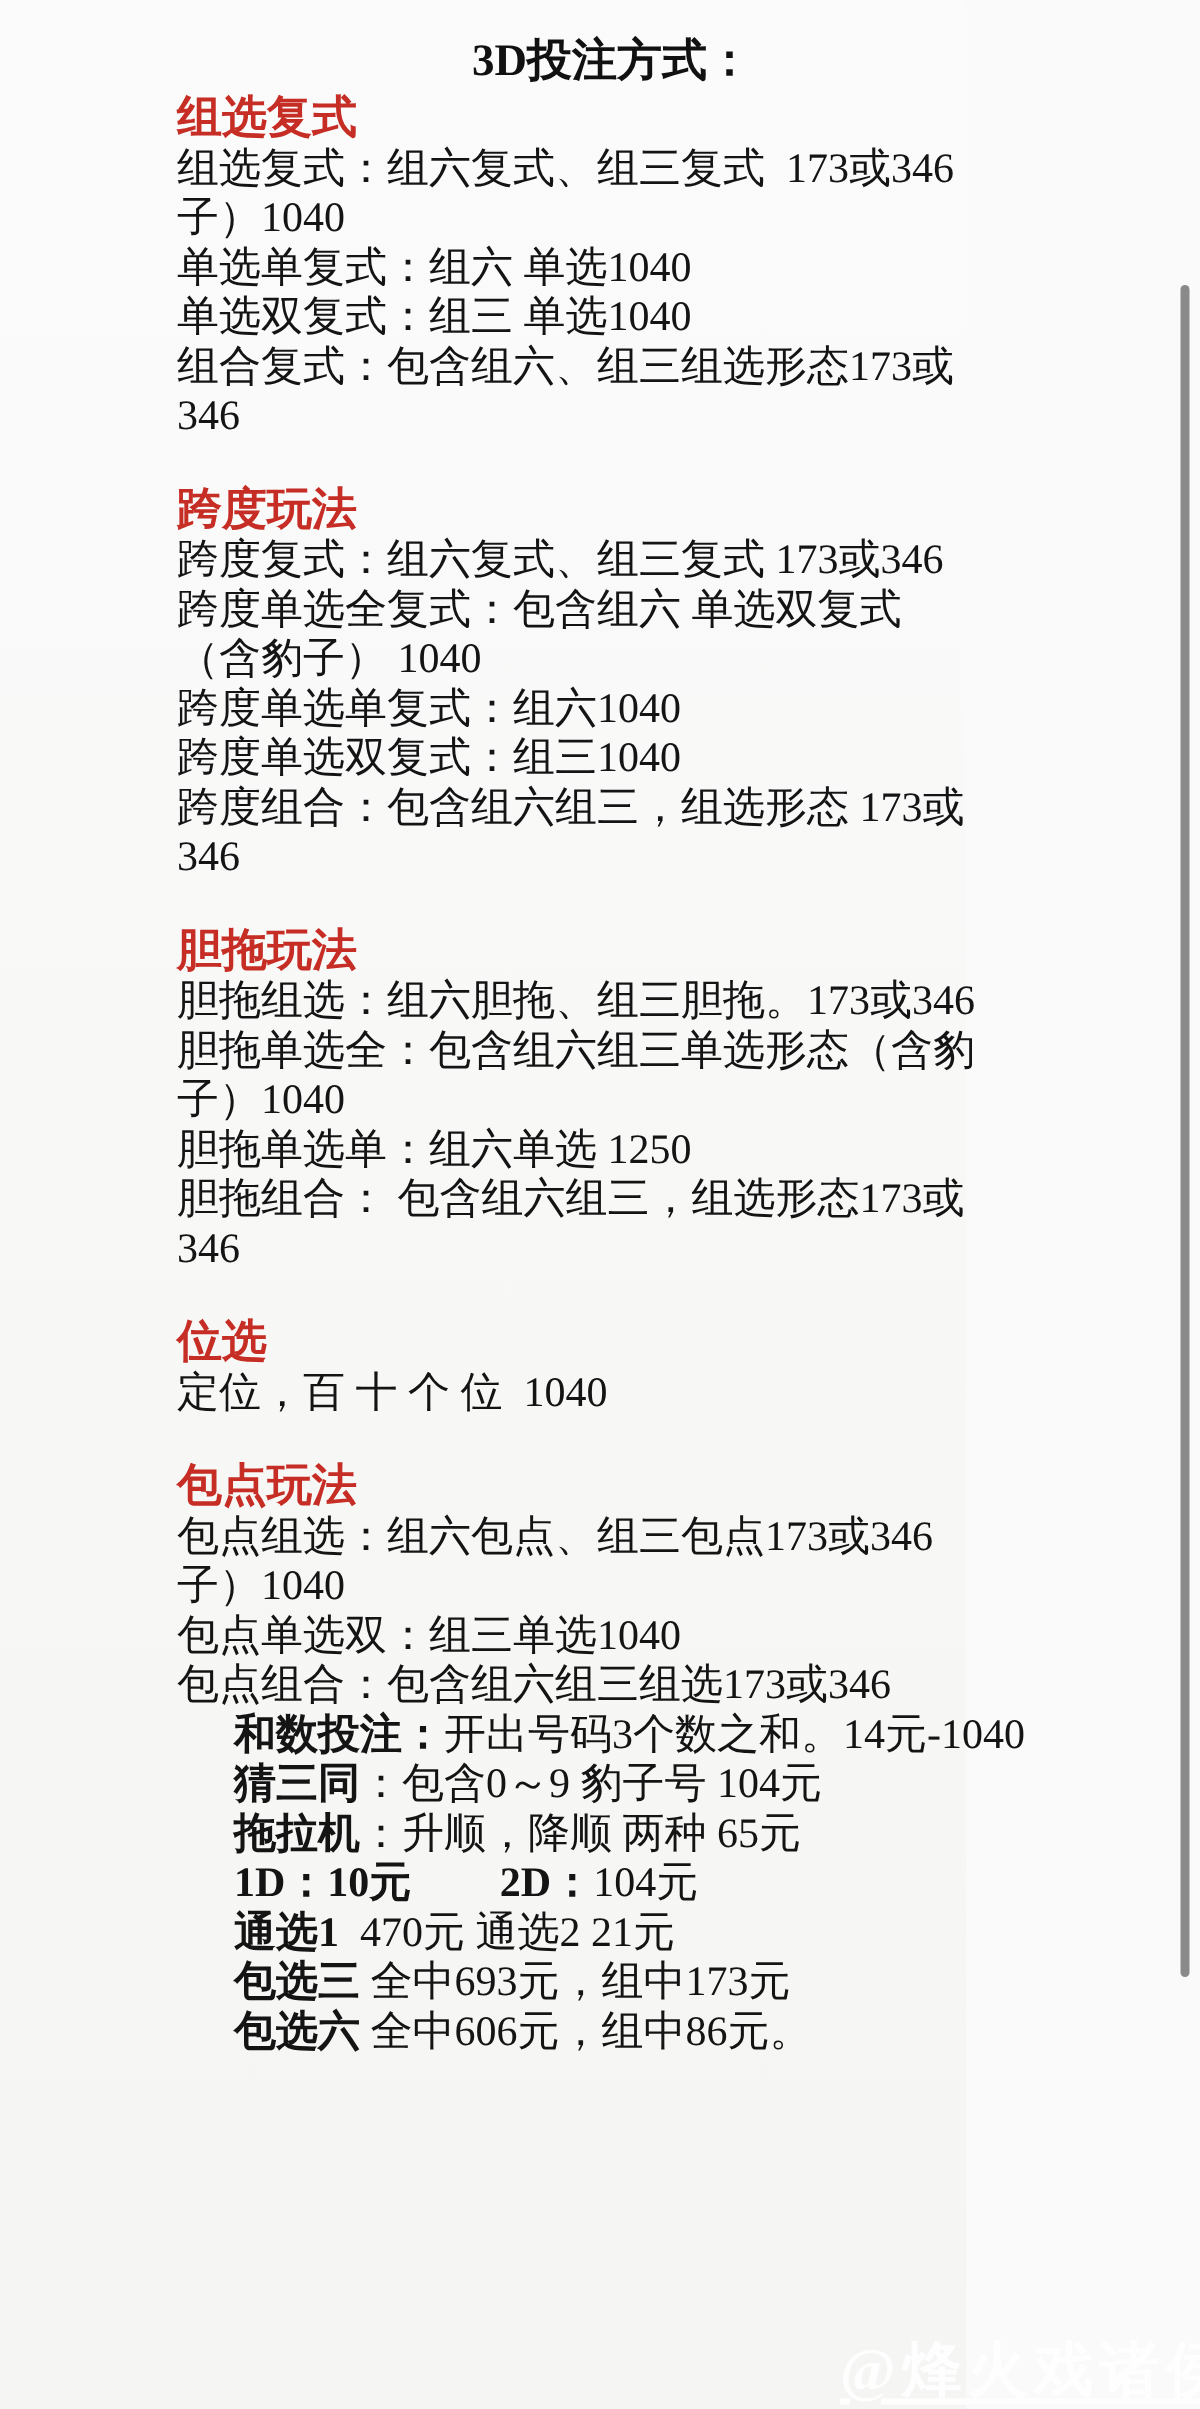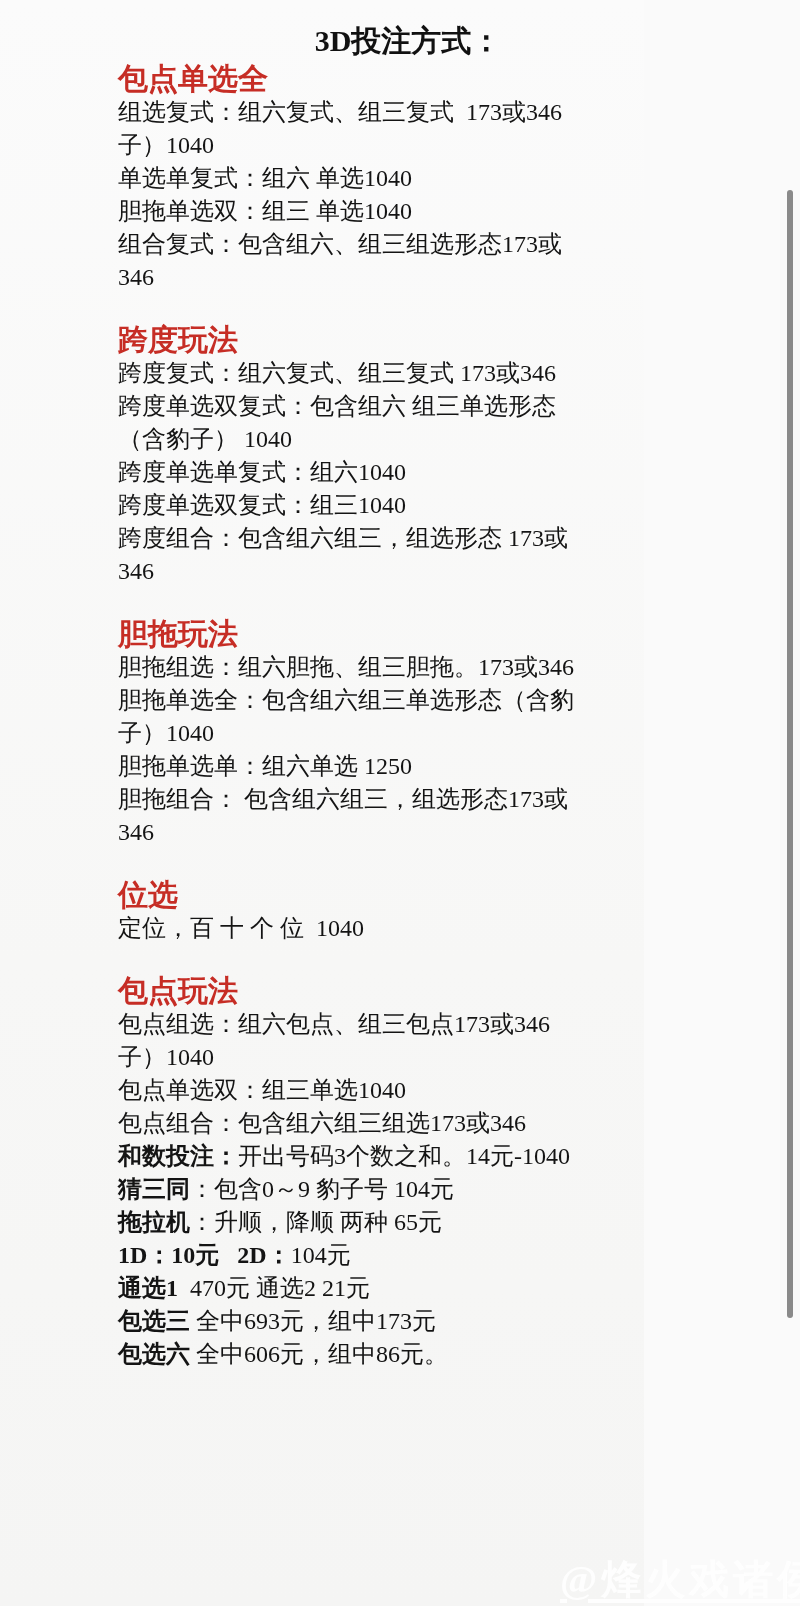--- a/index.html
+++ b/index.html
@@ -40,26 +40,26 @@
   .section { margin-top: 29px; }
   .section:first-of-type { margin-top: 0; }
   .heading {
     color: var(--heading-red);
     font-weight: bold;
     font-size: 30px;
     line-height: 34px;
     white-space: pre;
   }
   .line {
-    font-size: 24px;
+    font-size: 28px;
     line-height: 33px;
     color: var(--text);
     white-space: pre;
   }
-  .seg.b { font-weight: bold; }
+  .seg.b { font-weight: bold; margin-left: 38px; }
   .scrollbar-thumb {
     position: absolute;
     left: 787px; top: 190px;
     width: 6px; height: 1128px;
     background: var(--scrollbar);
     border-radius: 3px;
   }
   .watermark {
     position: absolute;
     left: 560px; top: 1552px;
@@ -74,32 +74,32 @@
   }
 </style>
 </head>
 <body>
 
 <div class="page">
   <div class="content">
     <div class="title">3D投注方式：</div>
     <div>
         <section class="section">
-          <div class="heading">包点单选全</div>
+          <div class="heading">组选复式</div>
           <div class="line"><span class="seg">组选复式：组六复式、组三复式  173或346</span></div>
           <div class="line"><span class="seg">子）1040</span></div>
           <div class="line"><span class="seg">单选单复式：组六 单选1040</span></div>
-          <div class="line"><span class="seg">胆拖单选双：组三 单选1040</span></div>
+          <div class="line"><span class="seg">单选双复式：组三 单选1040</span></div>
           <div class="line"><span class="seg">组合复式：包含组六、组三组选形态173或</span></div>
           <div class="line"><span class="seg">346</span></div>
         </section>
         <section class="section">
           <div class="heading">跨度玩法</div>
           <div class="line"><span class="seg">跨度复式：组六复式、组三复式 173或346</span></div>
-          <div class="line"><span class="seg">跨度单选双复式：包含组六 组三单选形态</span></div>
+          <div class="line"><span class="seg">跨度单选全复式：包含组六 单选双复式</span></div>
           <div class="line"><span class="seg">（含豹子） 1040</span></div>
           <div class="line"><span class="seg">跨度单选单复式：组六1040</span></div>
           <div class="line"><span class="seg">跨度单选双复式：组三1040</span></div>
           <div class="line"><span class="seg">跨度组合：包含组六组三，组选形态 173或</span></div>
           <div class="line"><span class="seg">346</span></div>
         </section>
         <section class="section">
           <div class="heading">胆拖玩法</div>
           <div class="line"><span class="seg">胆拖组选：组六胆拖、组三胆拖。173或346</span></div>
           <div class="line"><span class="seg">胆拖单选全：包含组六组三单选形态（含豹</span></div>

